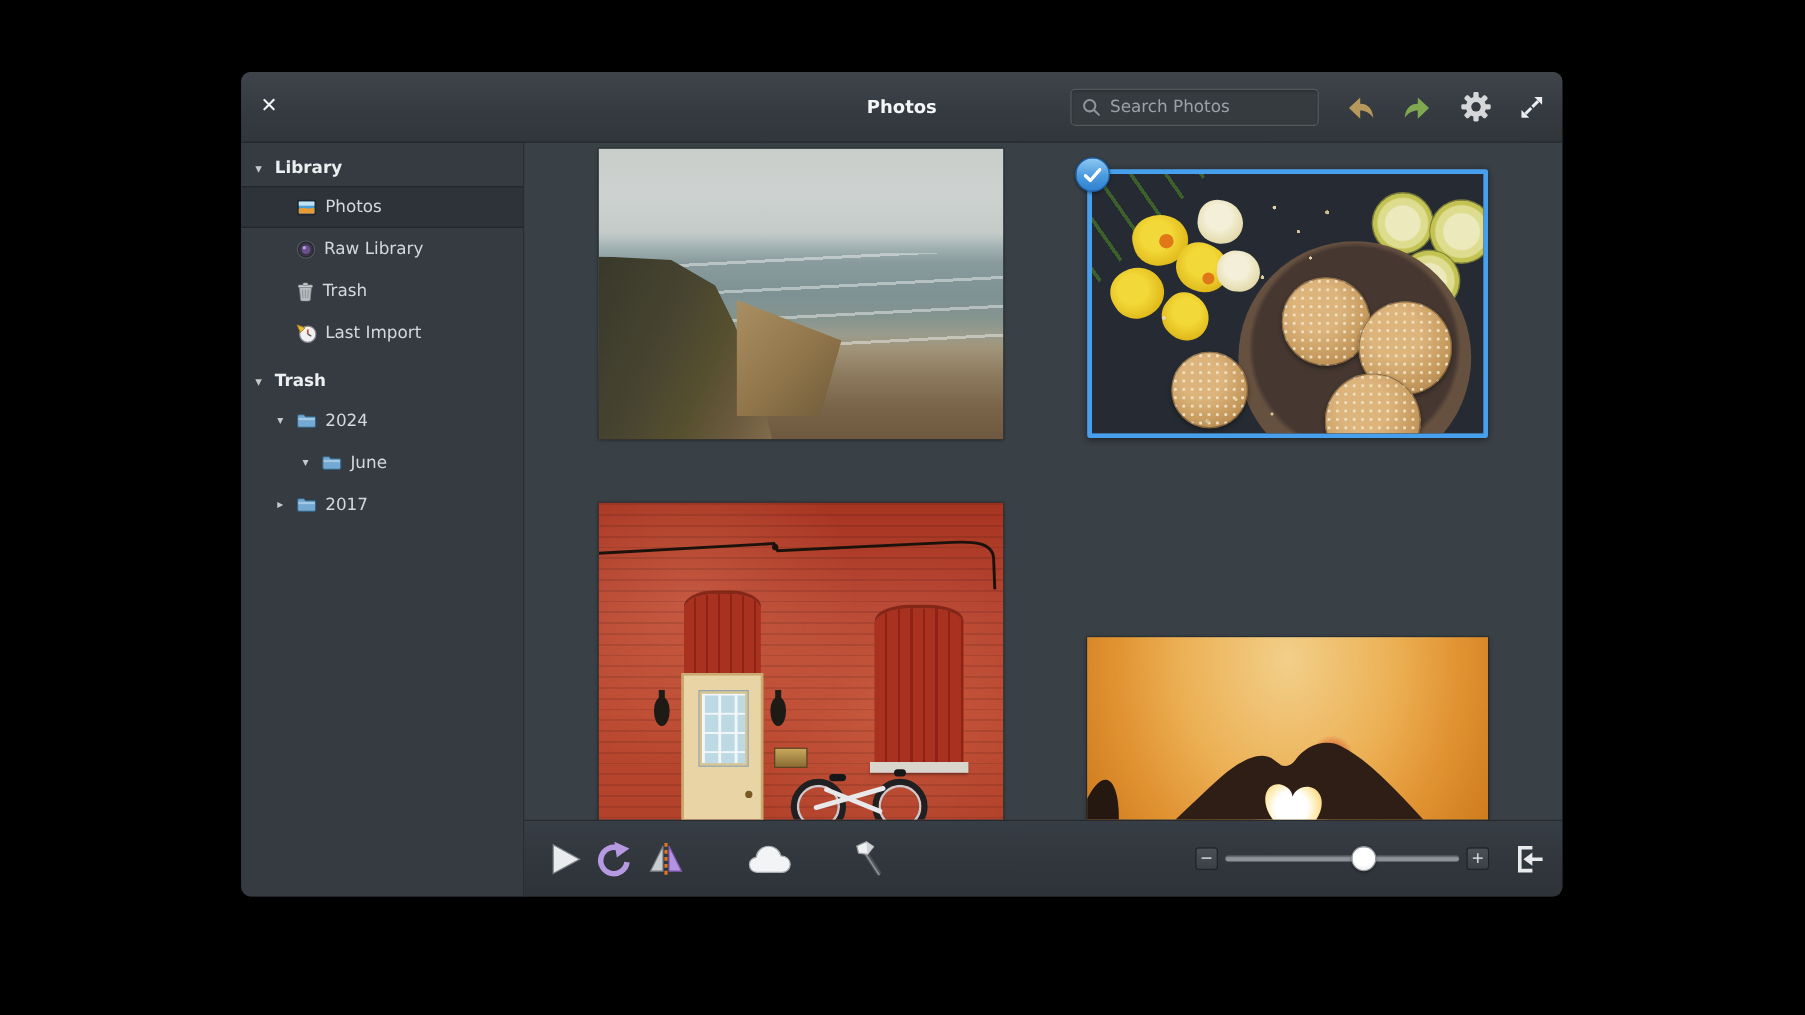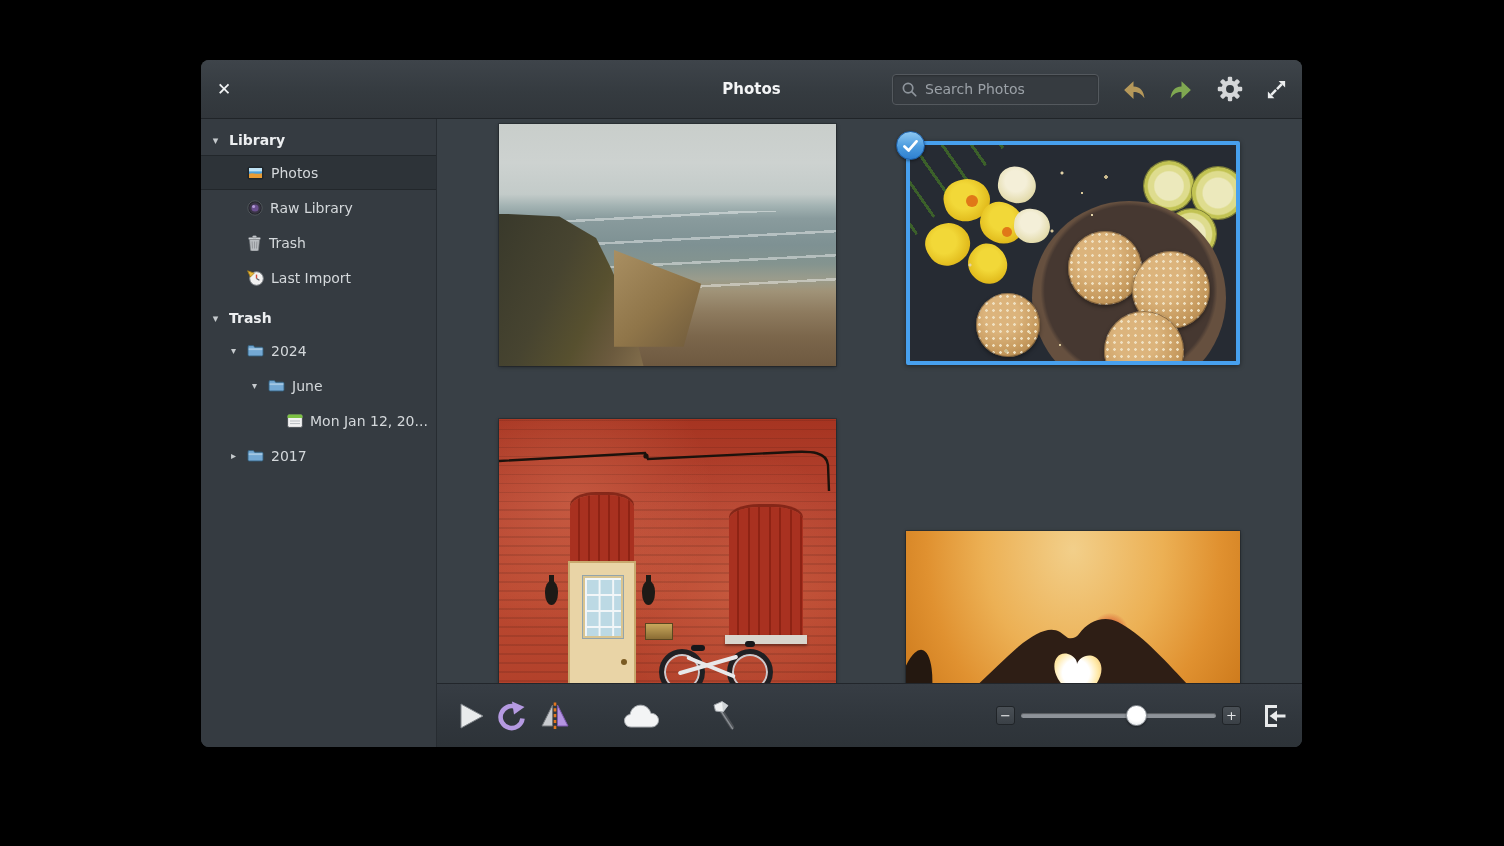--- a/index.html
+++ b/index.html
@@ -301,31 +301,20 @@
         <span class="exp">▾</span>
         <span class="icn">
           <svg width="17" height="13" viewBox="0 0 17 13">
               <path d="M1 2.8 Q1 1.6 2.2 1.6 L6.2 1.6 L7.8 3.2 L14.8 3.2 Q16 3.2 16 4.4 L16 10.8 Q16 12 14.8 12 L2.2 12 Q1 12 1 10.8 Z" fill="#74a9d4" stroke="#33617f" stroke-width="0.9"></path>
               <rect x="1.6" y="4.3" width="13.8" height="1.8" fill="rgba(255,255,255,0.35)"></rect>
             </svg>
         </span>
         <span>June</span>
       </div>
 
-      <div class="srow ind-3">
-        <span class="icn">
-          <svg width="16" height="14" viewBox="0 0 16 14">
-              <rect x="0.6" y="0.6" width="14.8" height="12.8" rx="1.6" fill="#f2f2f2" stroke="#4c5156" stroke-width="1"></rect>
-              <path d="M0.6 2.2 Q0.6 0.6 2.2 0.6 L13.8 0.6 Q15.4 0.6 15.4 2.2 L15.4 4 L0.6 4 Z" fill="#7cc143"></path>
-              <line x1="3" y1="7" x2="13" y2="7" stroke="#b9bdc1" stroke-width="1"></line>
-              <line x1="3" y1="9.6" x2="13" y2="9.6" stroke="#b9bdc1" stroke-width="1"></line>
-            </svg>
-        </span>
-        <span>Mon Jan 12, 20...</span>
-      </div>
 
       <div class="srow ind-1">
         <span class="exp">▸</span>
         <span class="icn">
           <svg width="17" height="13" viewBox="0 0 17 13">
               <path d="M1 2.8 Q1 1.6 2.2 1.6 L6.2 1.6 L7.8 3.2 L14.8 3.2 Q16 3.2 16 4.4 L16 10.8 Q16 12 14.8 12 L2.2 12 Q1 12 1 10.8 Z" fill="#74a9d4" stroke="#33617f" stroke-width="0.9"></path>
               <rect x="1.6" y="4.3" width="13.8" height="1.8" fill="rgba(255,255,255,0.35)"></rect>
             </svg>
         </span>
         <span>2017</span>

